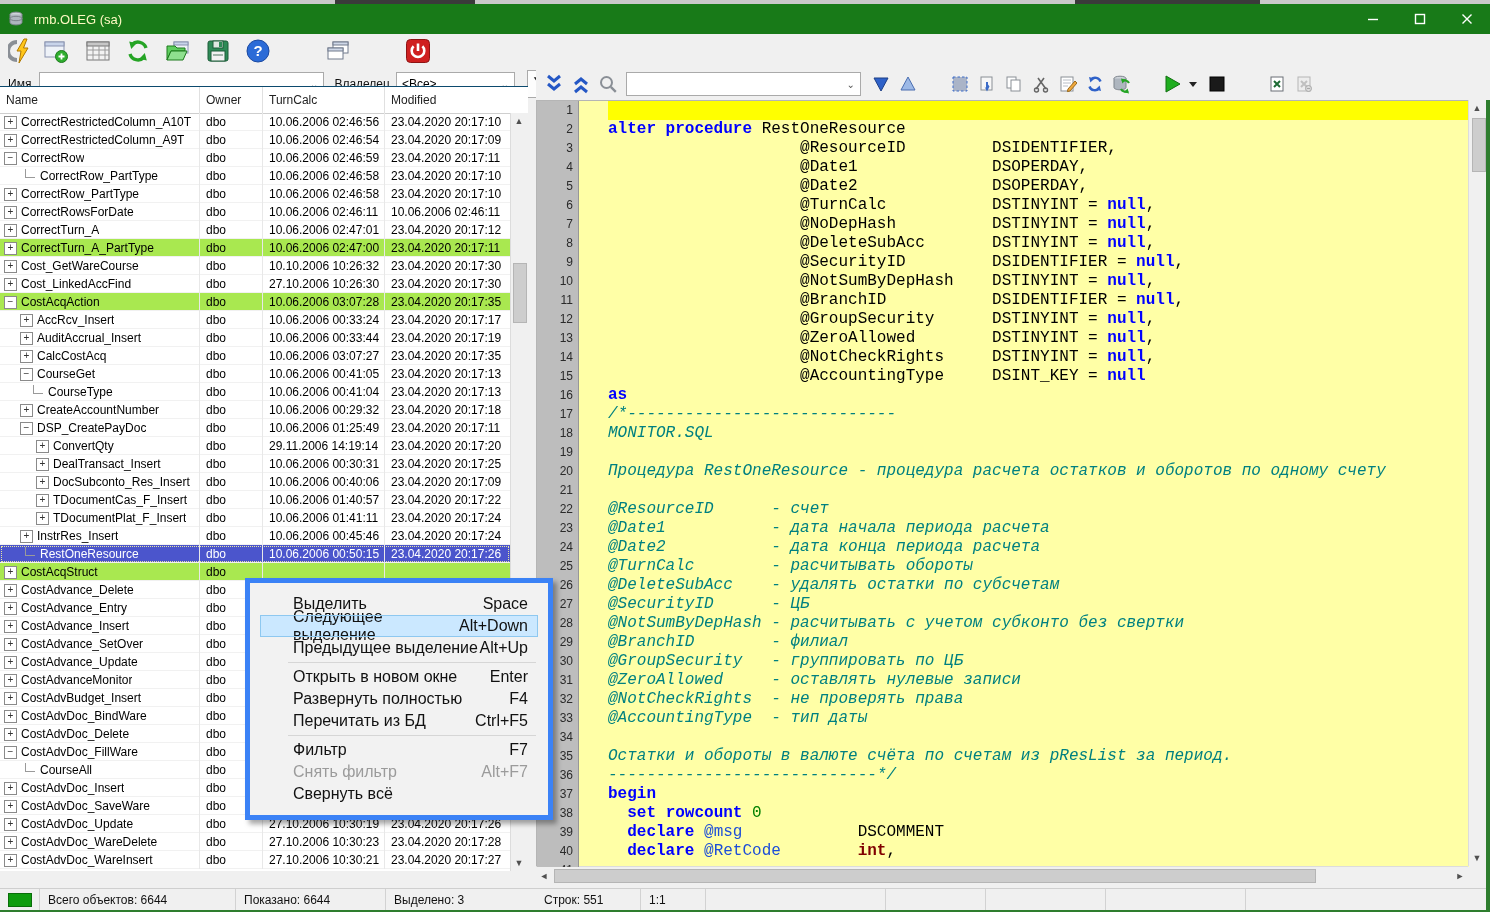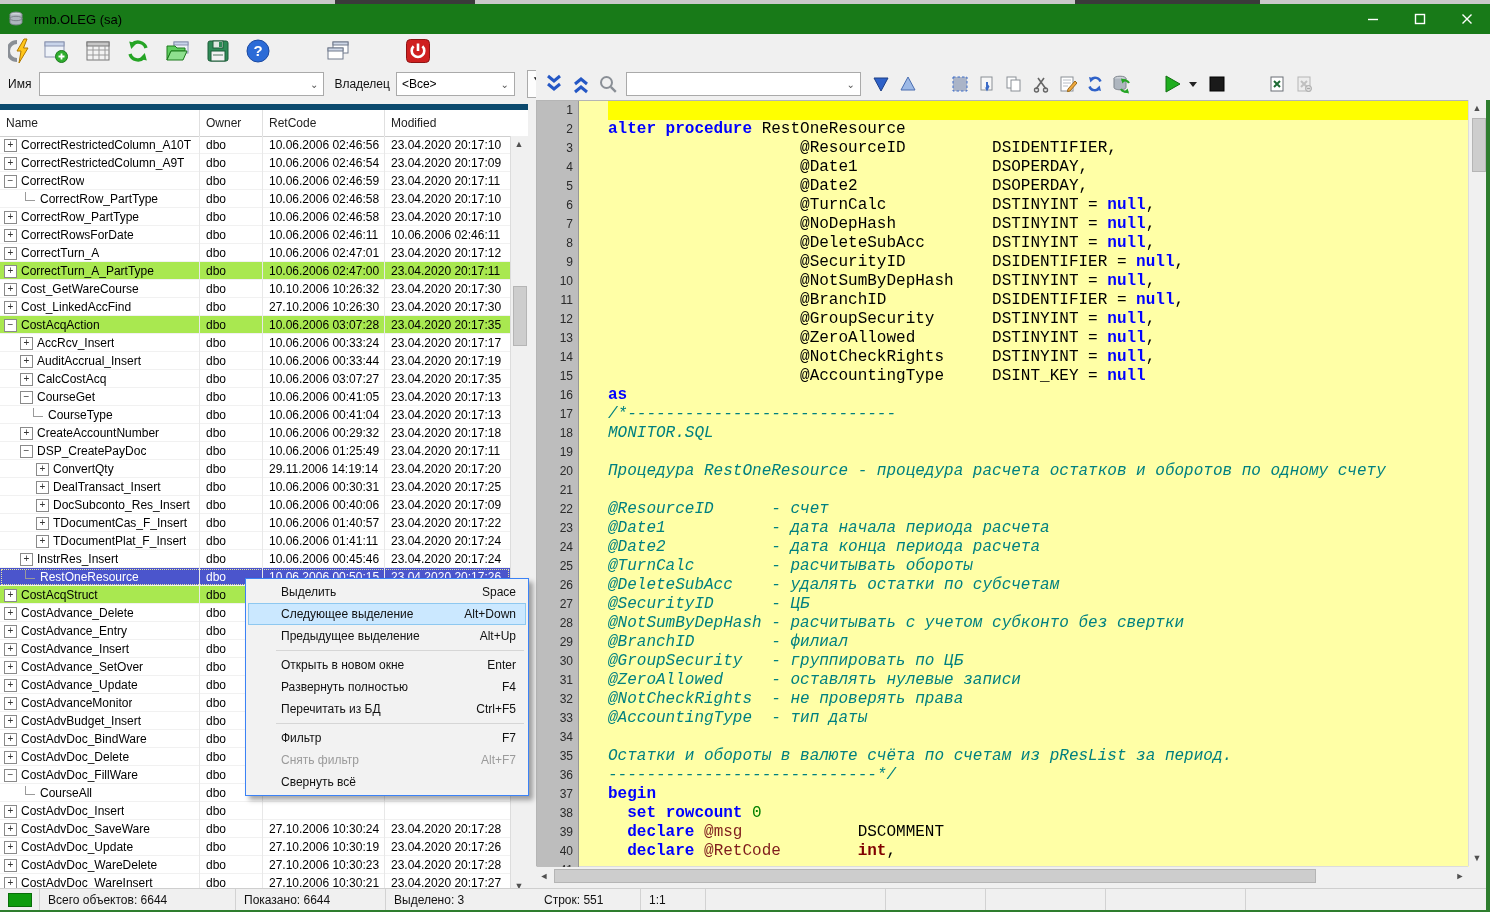--- a/index.html
+++ b/index.html
@@ -5,21 +5,21 @@
   html,body{margin:0;padding:0;width:1490px;height:912px;overflow:hidden;
     font-family:"Liberation Sans","DejaVu Sans",sans-serif;background:#f0f0f0;}
   .abs{position:absolute;}
   #stage{position:relative;width:1490px;height:912px;background:#f0f0f0;}
 
   
   #top-strip{left:0;top:0;width:1490px;height:4px;background:#c9c9c9;}
   .strip-dark{position:absolute;top:0;height:4px;background:#3a3a3a;}
 
   
-  #titlebar{left:0;top:4px;width:1490px;height:30px;background:#187a18;color:#000000;
+  #titlebar{left:0;top:4px;width:1490px;height:30px;background:#187a18;color:#fef9c3;
     display:flex;align-items:center;}
   #title-text{font-size:13px;margin-left:8px;}
   .winbtn{width:47px;height:30px;display:flex;align-items:center;justify-content:center;
     color:#fff;font-size:14px;}
   #win-controls{margin-left:auto;display:flex;}
 
   
   #main-toolbar{left:0;top:34px;width:1490px;height:34px;background:#f0f0f0;
     display:flex;align-items:center;border-bottom:1px solid #e3e3e3;}
   .tbtn{width:28px;height:28px;display:flex;align-items:center;justify-content:center;margin-left:7px;}
@@ -28,21 +28,21 @@
   
   #filter-row{left:0;top:68px;width:1490px;height:32px;background:#f0f0f0;display:flex;align-items:center;}
   .flabel{font-size:12px;color:#111;}
   .combo{background:#fff;border:1px solid #aaa;height:22px;display:flex;align-items:center;
     font-size:12px;padding-left:5px;position:relative;}
   .combo .carr{margin-left:auto;margin-right:5px;color:#555;font-size:10px;}
   .toolbox-btn{width:26px;height:26px;background:#fdfdfd;border:1px solid #aaa;
     display:flex;align-items:center;justify-content:center;}
 
   
-  #left-pane{left:0;top:104px;width:528px;height:784px;background:#fff;border-top:6px solid #0c4a6e;}
+  #left-pane{left:0;top:86px;width:528px;height:784px;background:#fff;border-top:1px solid #0c4a6e;}
   #tree-header{position:absolute;left:0;top:0;width:528px;height:26px;background:#fff;
     border-bottom:1px solid #cfcfcf;font-size:12px;color:#222;}
   .hc{position:absolute;top:0;height:26px;line-height:26px;padding-left:6px;
     border-right:1px solid #e0e0e0;box-sizing:border-box;}
   #tree-rows{position:absolute;left:0;top:26px;width:510px;height:758px;overflow:hidden;}
   .trow{position:relative;width:510px;height:18px;line-height:18px;font-size:12px;color:#000;
     border-bottom:1px solid #f1f1f1;box-sizing:border-box;white-space:nowrap;}
   .tc{position:absolute;top:0;height:18px;overflow:hidden;box-sizing:border-box;
     border-right:1px solid #e8e8e8;}
   .tc-name{left:0;width:200px;display:flex;align-items:center;}
@@ -80,33 +80,33 @@
   .lnum{height:19px;line-height:19px;font-size:12px;color:#2a2a2a;text-align:right;
     padding-right:5px;font-family:"Liberation Sans",sans-serif;}
   #code-lines{position:absolute;left:43px;top:0;width:889px;height:766px;padding-left:28px;}
   .cline{height:19px;line-height:19px;white-space:pre;
     font-family:"Liberation Mono","DejaVu Sans Mono",monospace;font-size:16px;color:#000;}
   .cline.cur{background:#ffff00;}
   .sg-k{color:#0000ff;font-weight:bold;}
   .sg-p{color:#000;}
   .sg-c{color:#008080;font-style:italic;}
   .sg-n{color:#008000;}
-  .sg-v{color:#7f1d1d;}
+  .sg-v{color:#1d4ed8;}
   .sg-t{color:#800000;font-weight:bold;}
 
   
   .statusbar{position:absolute;height:22px;background:#f0f0f0;display:flex;align-items:center;
     font-size:12px;color:#111;border-top:1px solid #cfcfcf;}
   .scell{height:100%;display:flex;align-items:center;padding-left:8px;
     border-right:1px solid #d2d2d2;box-sizing:border-box;}
   #run-indicator{width:22px;height:12px;background:#0f9d0f;border:1px solid #0a6e0a;margin-left:8px;}
 
   
-  #context-menu{left:245px;top:578px;width:278px;background:#f2f2f2;border:1px solid #3b82f6;
-    box-shadow:4px 4px 5px rgba(0,0,0,0.35);padding:2px;z-index:50;font-size:12px;}
+  #context-menu{left:245px;top:578px;width:278px;background:#f2f2f2;border:5px solid #3b82f6;
+    box-shadow:4px 4px 5px rgba(0,0,0,0.35);padding:10px;z-index:50;font-size:16px;}
   .mitem{display:flex;align-items:center;height:22px;padding:0 10px 0 33px;color:#111;}
   .mitem .mshort{margin-left:auto;}
   .mhl{background:#cbe8ff;outline:1px solid #8ec8f0;outline-offset:-1px;}
   .mdis{color:#9b9b9b;}
   .msep{height:1px;background:#d6d6d6;margin:3px 2px 3px 28px;}
 
   
   #bottom-frame{left:0;top:910px;width:1490px;height:2px;background:#2e7d2e;}
   #right-frame{left:1486px;top:100px;width:4px;height:810px;background:#2e7d2e;}
 </style>
@@ -233,21 +233,21 @@
       <svg width="16" height="16" viewBox="0 0 16 16">
           <path d="M2 2h12L9.5 8.5V14l-3-1.5V8.5z" fill="none" stroke="#222" stroke-width="1.3"></path>
         </svg>
     </div>
   </div>
 
   <div class="abs" id="left-pane">
     <div id="tree-header">
       <div class="hc" style="left:0;width:200px;">Name</div>
       <div class="hc" style="left:200px;width:63px;">Owner</div>
-      <div class="hc" style="left:263px;width:122px;">RetCode</div>
+      <div class="hc" style="left:263px;width:122px;">TurnCalc</div>
       <div class="hc" style="left:385px;width:125px;border-right:none;">Modified</div>
     </div>
     <div id="tree-rows">
         <div class="trow">
           <div class="tc tc-name" style="padding-left: 4px;">
             <span class="expander">+</span>
             <span class="tlabel">CorrectRestrictedColumn_A10T</span>
           </div>
           <div class="tc tc-owner">dbo</div>
           <div class="tc tc-created">10.06.2006 02:46:56</div>

